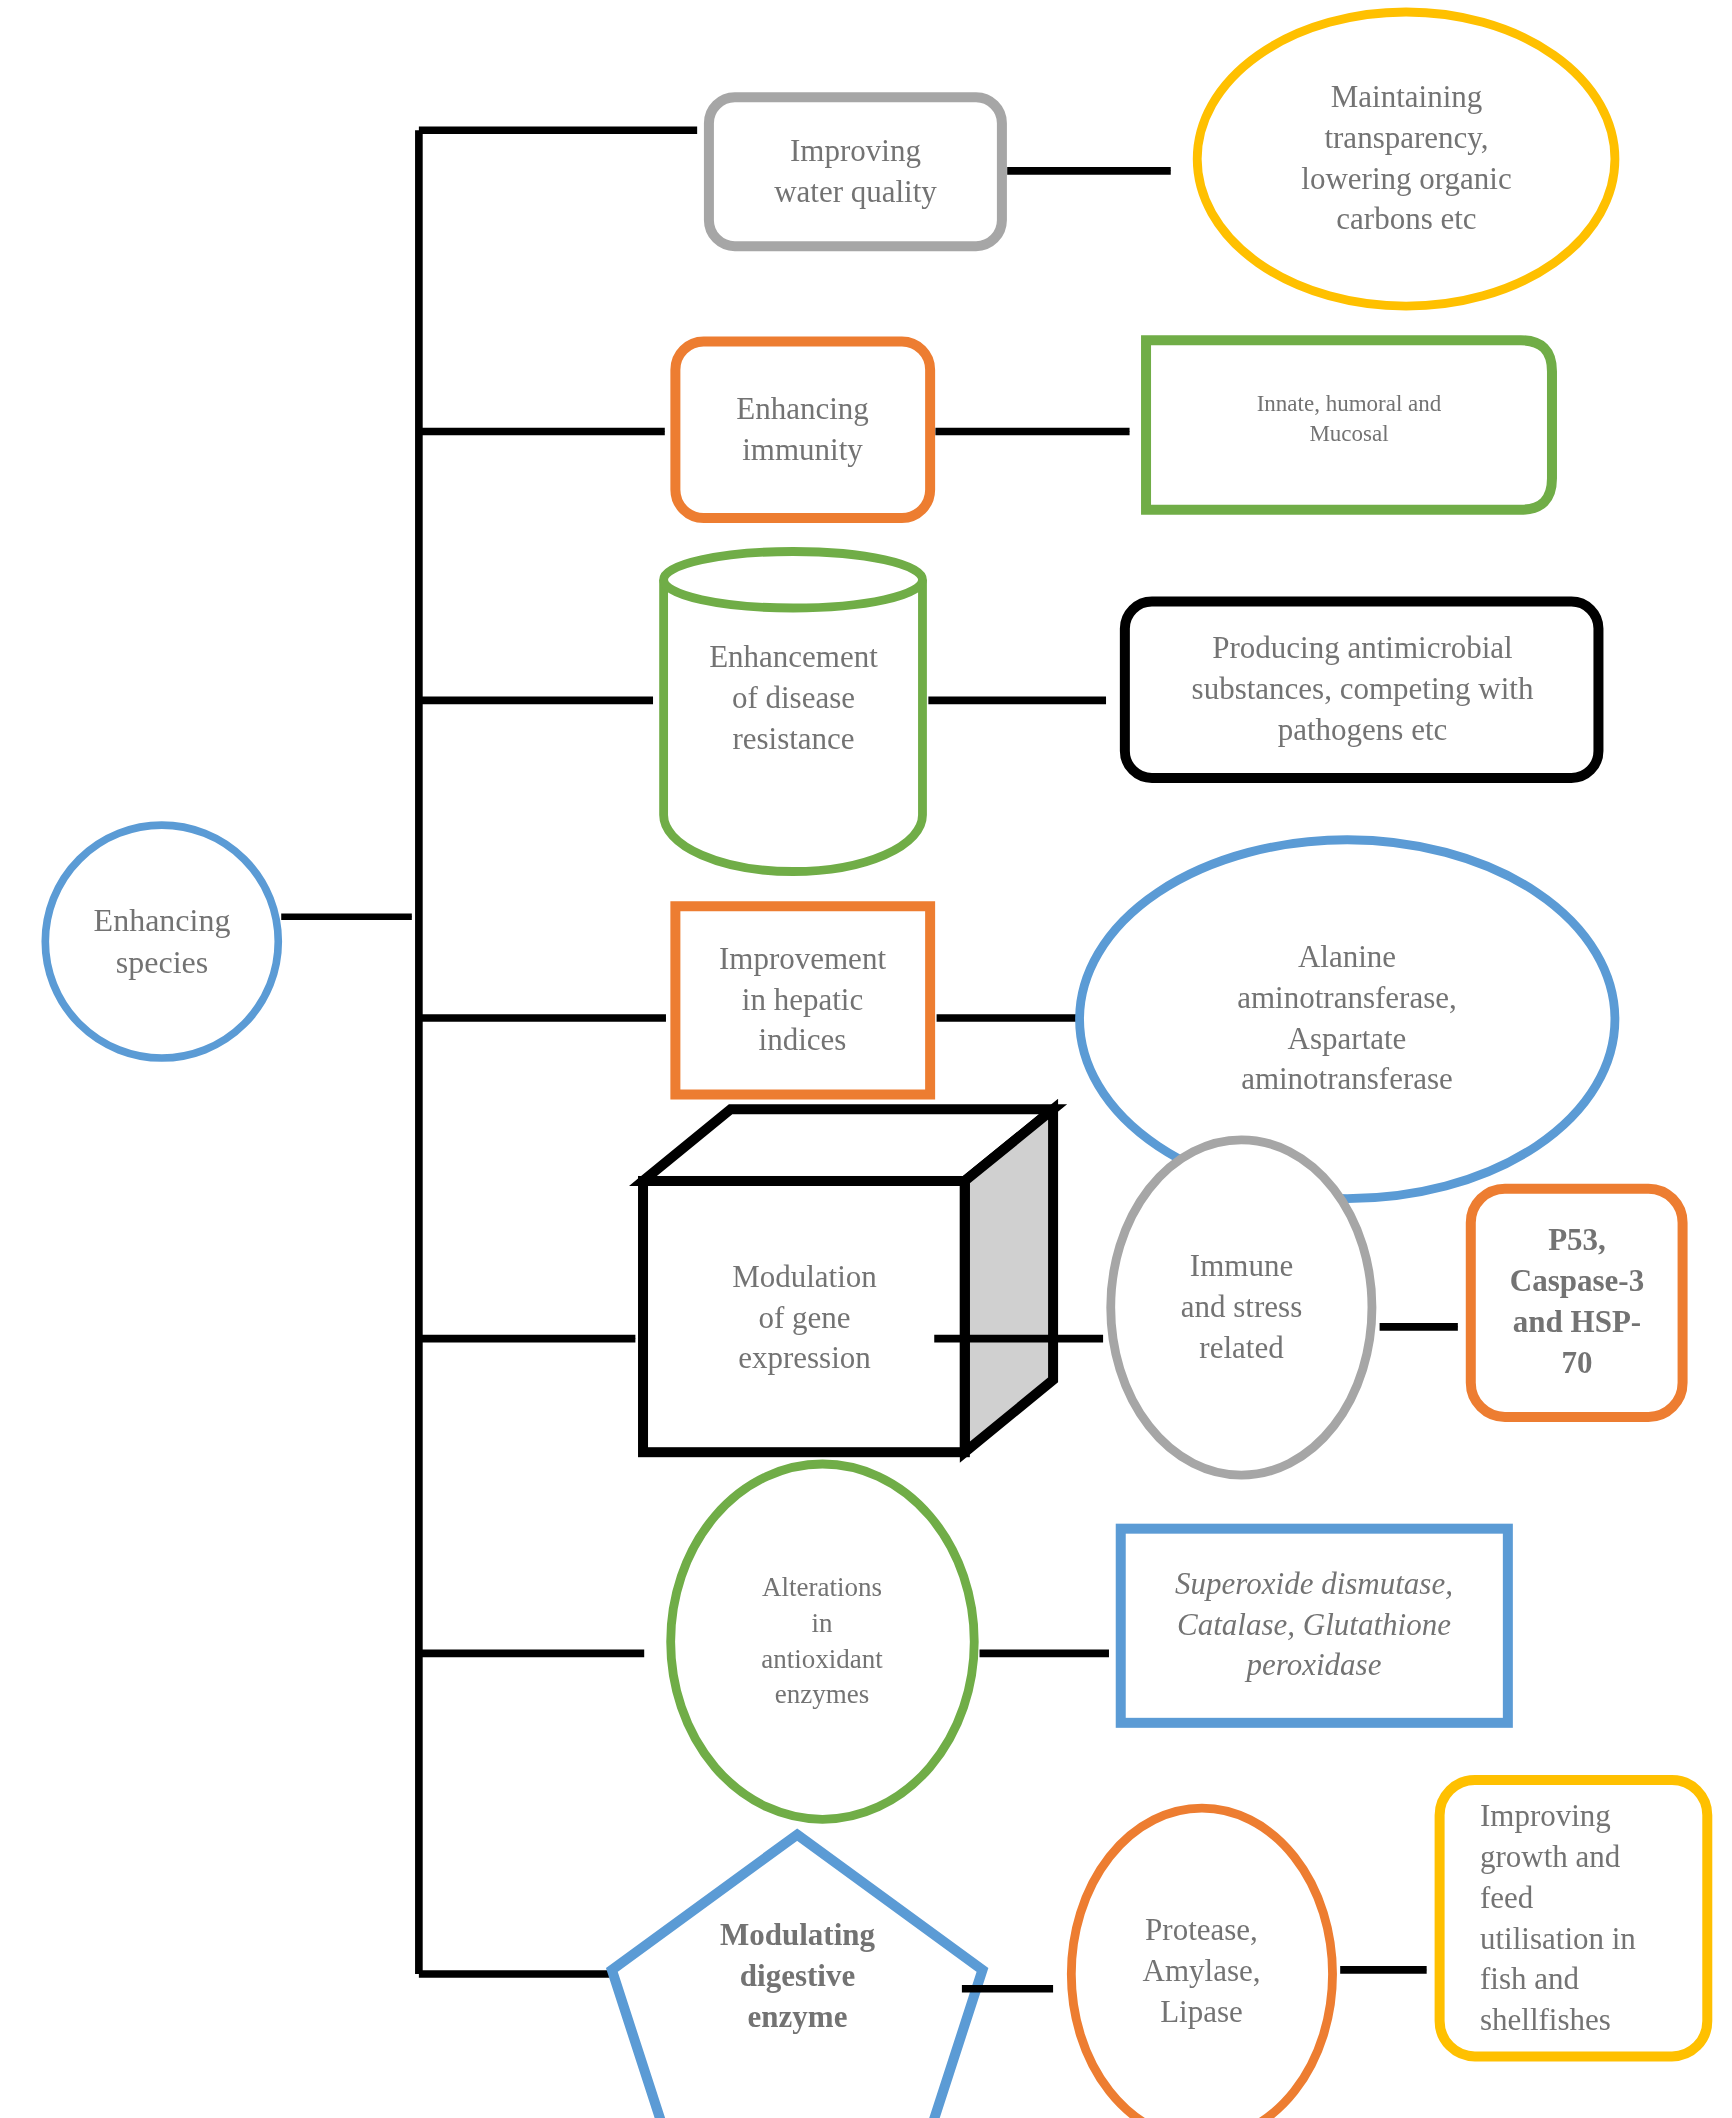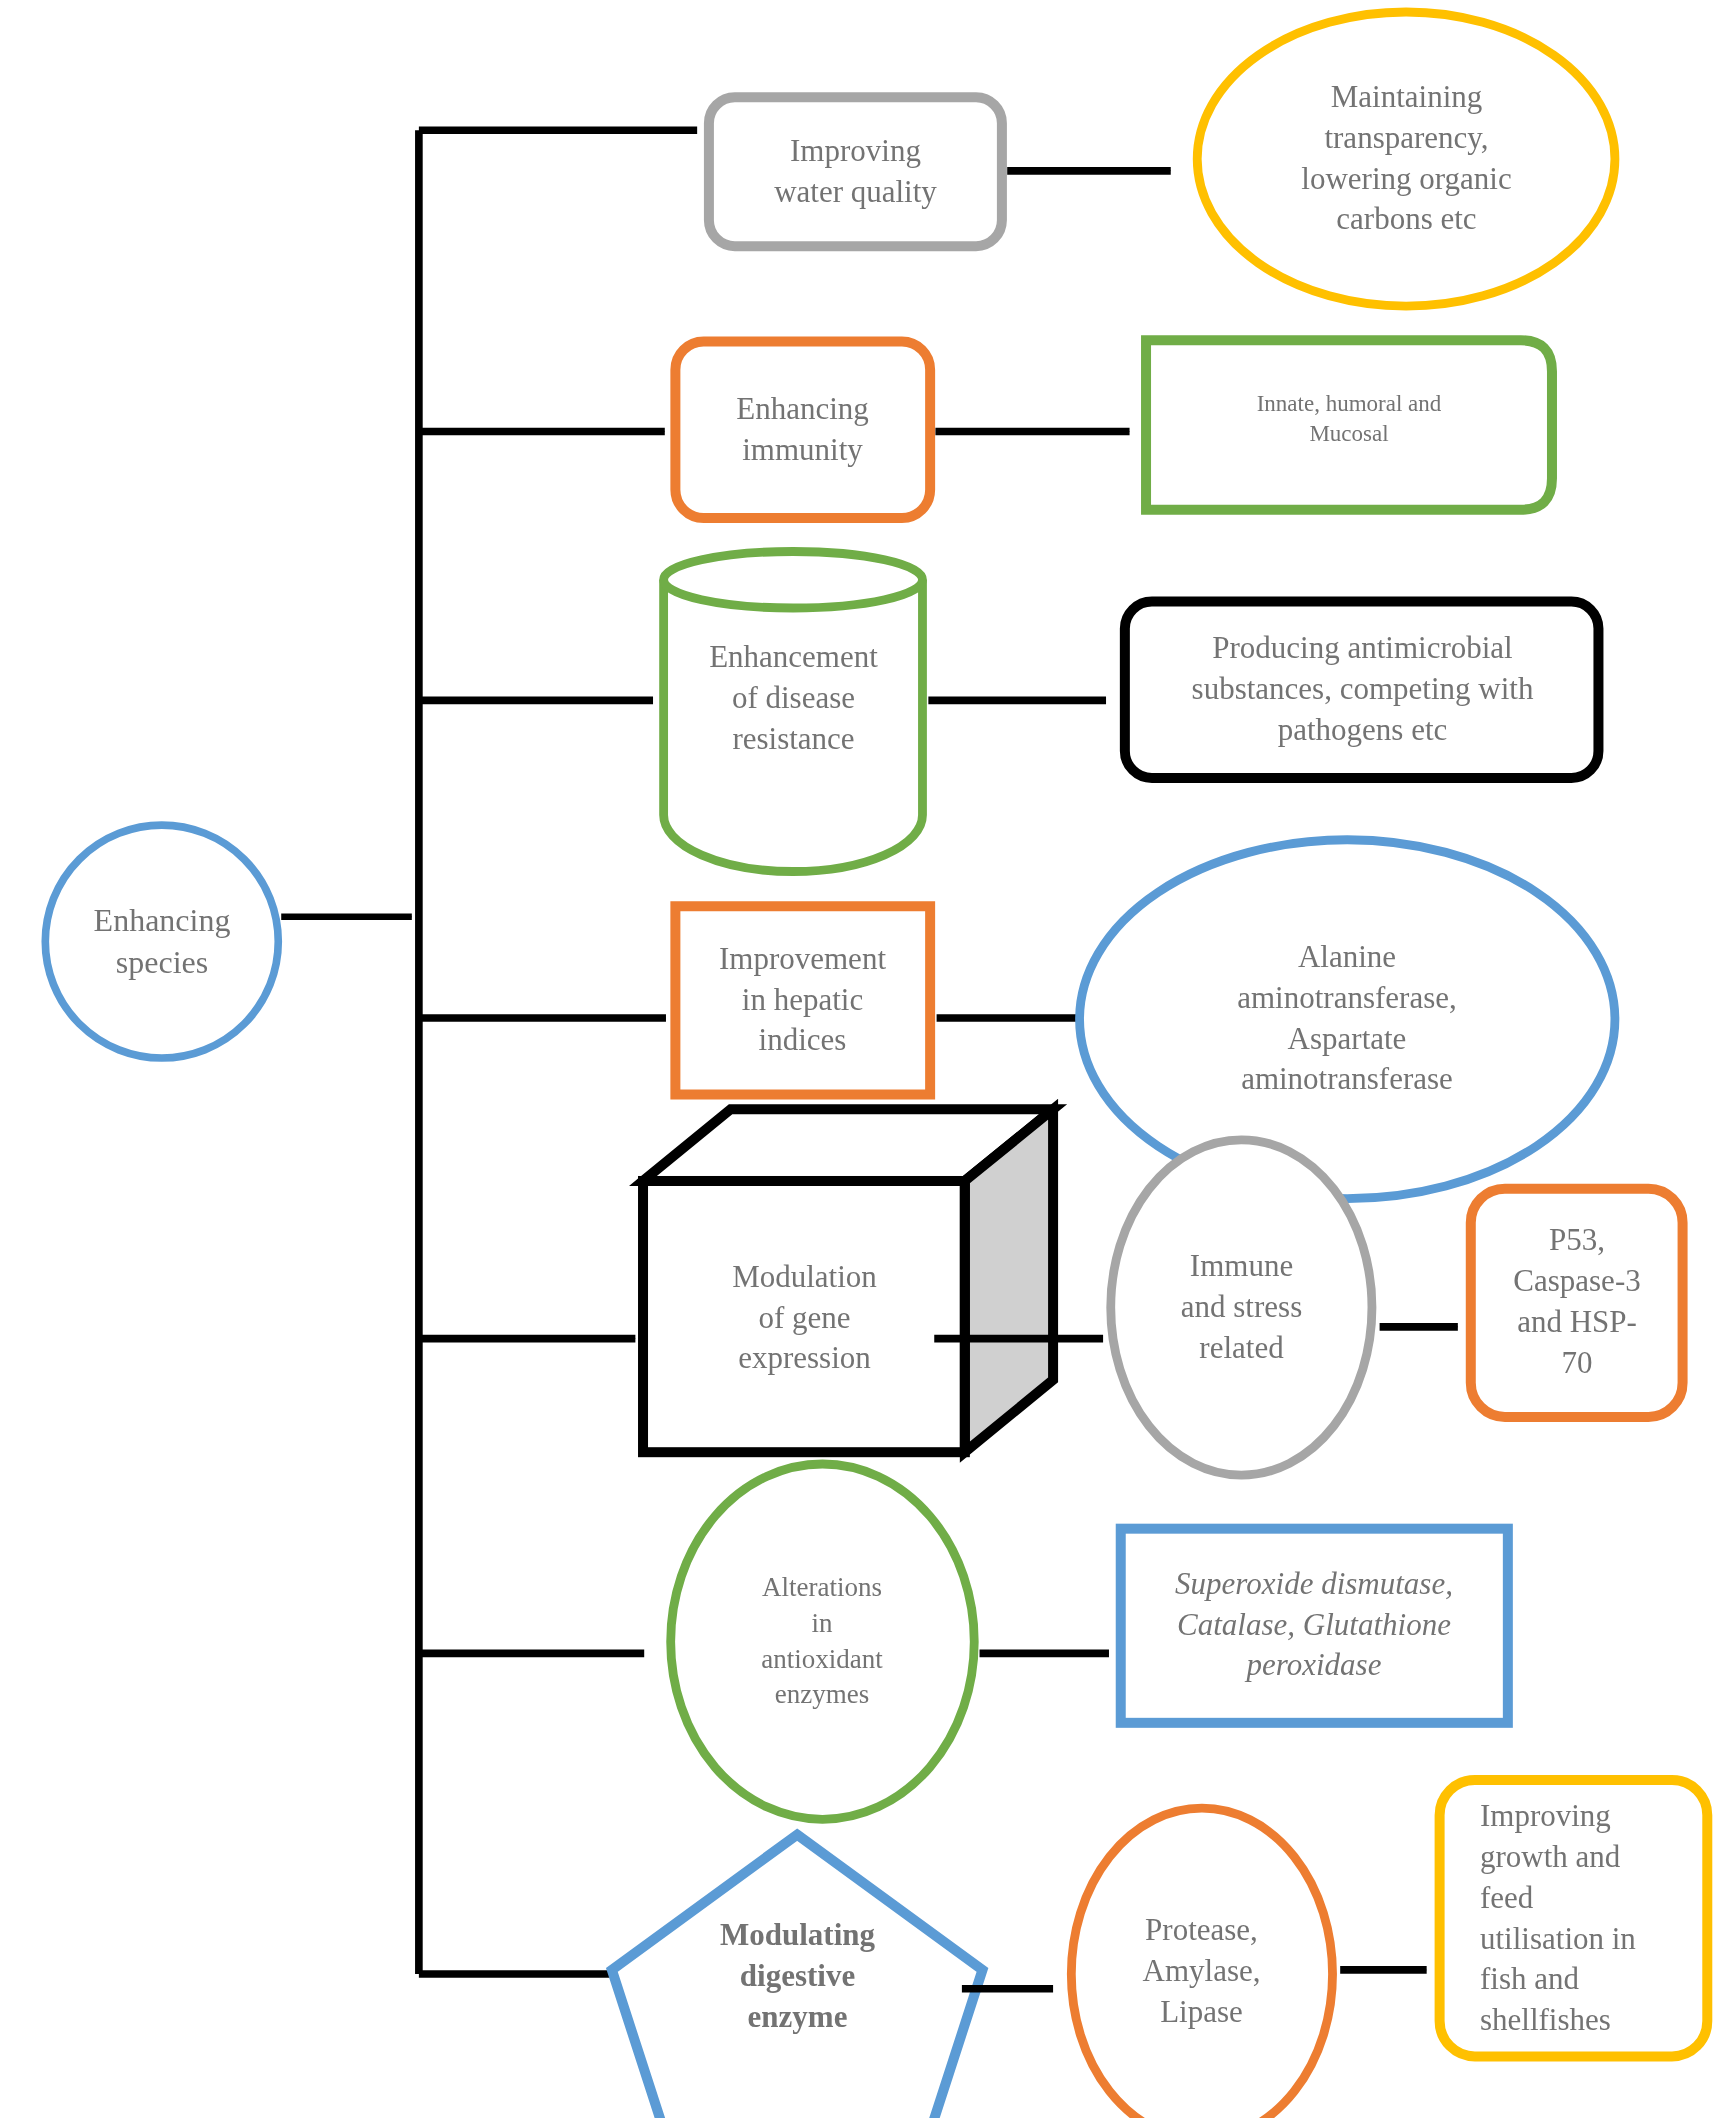--- a/index.html
+++ b/index.html
@@ -127,21 +127,21 @@
 aminotransferase</div>
 
   <div class="lbl" style="left:647px;top:1230px;width:315px;height:176px;font-size:31px;">Modulation
 of gene
 expression</div>
 
   <div class="lbl" style="left:1121px;top:1228px;width:241px;height:159px;font-size:31px;font-family:Liberation Serif, serif;">Immune
 and stress
 related</div>
 
-  <div class="lbl" style="left:1478px;top:1195px;width:198px;height:214px;font-size:31px;">P53,
+  <div class="lbl" style="left:1478px;top:1195px;width:198px;height:214px;font-size:31px;font-weight:bold;">P53,
 Caspase-3
 and HSP-
 70</div>
 
   <div class="lbl" style="left:688px;top:1528px;width:268px;height:227px;font-size:27px;">Alterations
 in
 antioxidant
 enzymes</div>
 
   <div class="lbl" style="left:1128px;top:1534px;width:372px;height:182px;font-size:31px;font-style:italic;">Superoxide dismutase,

